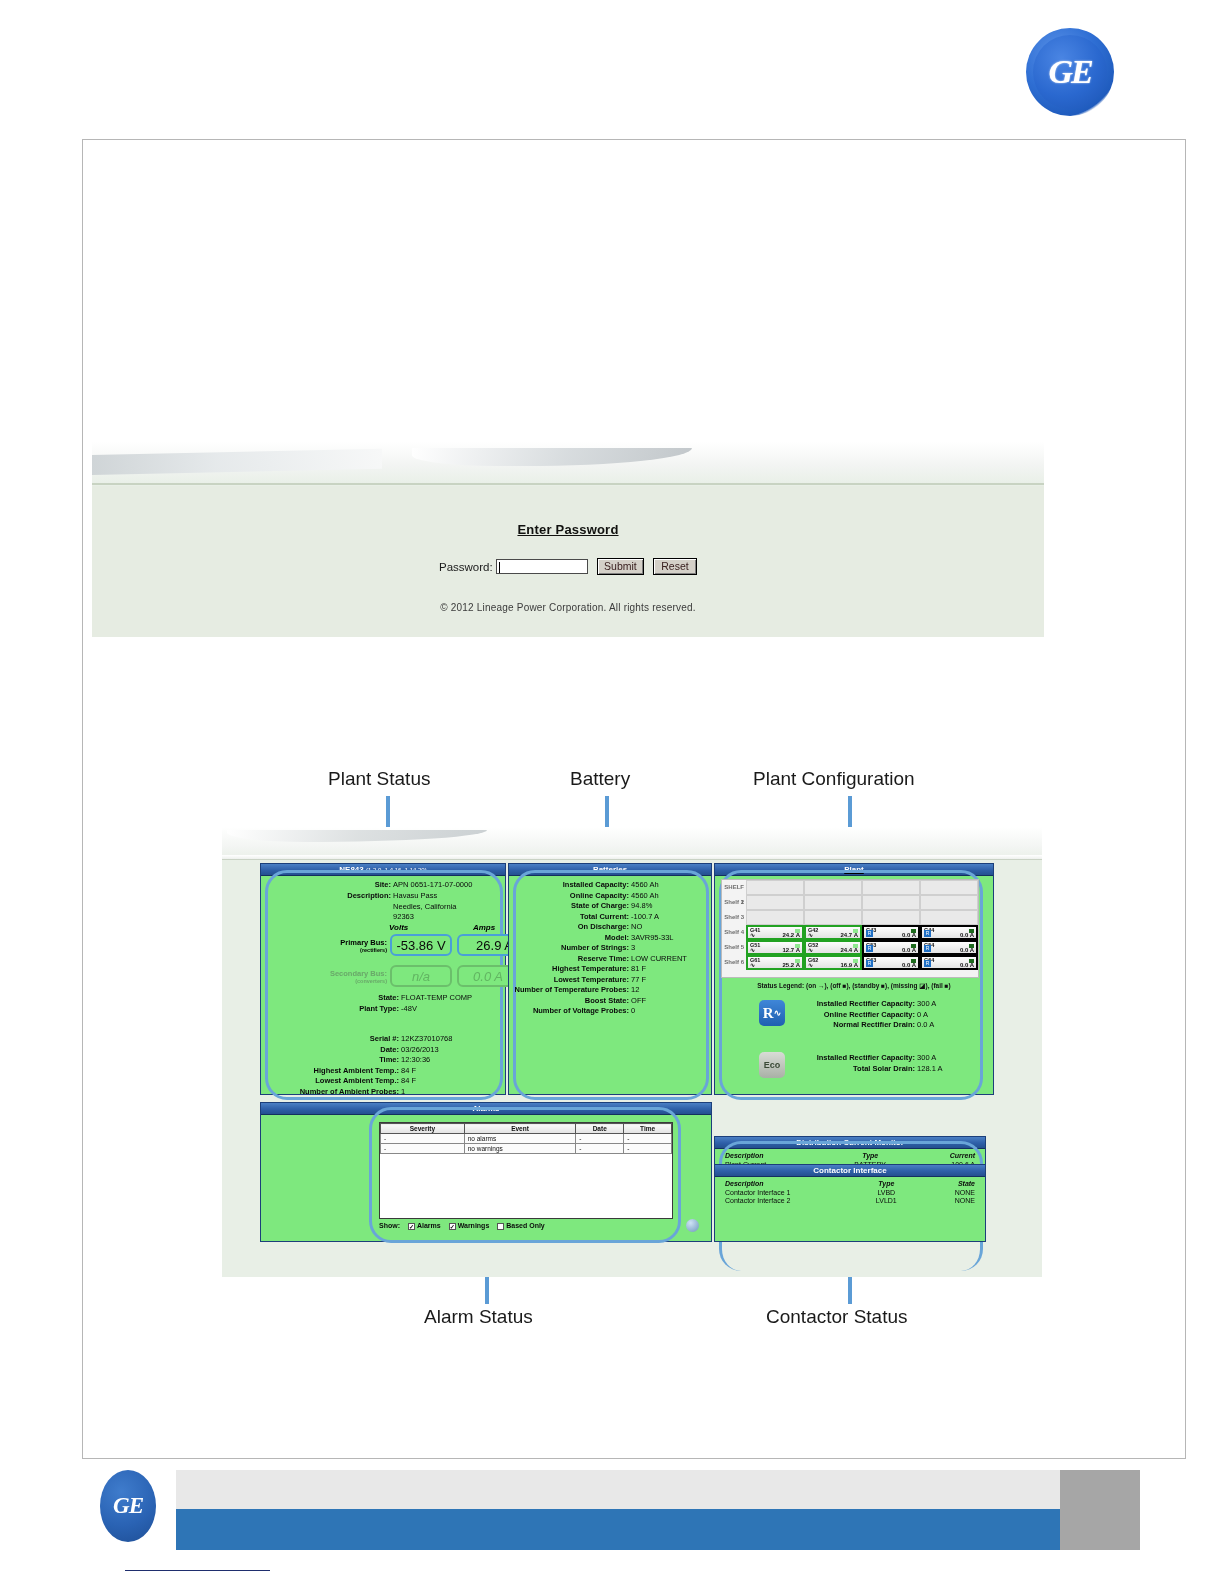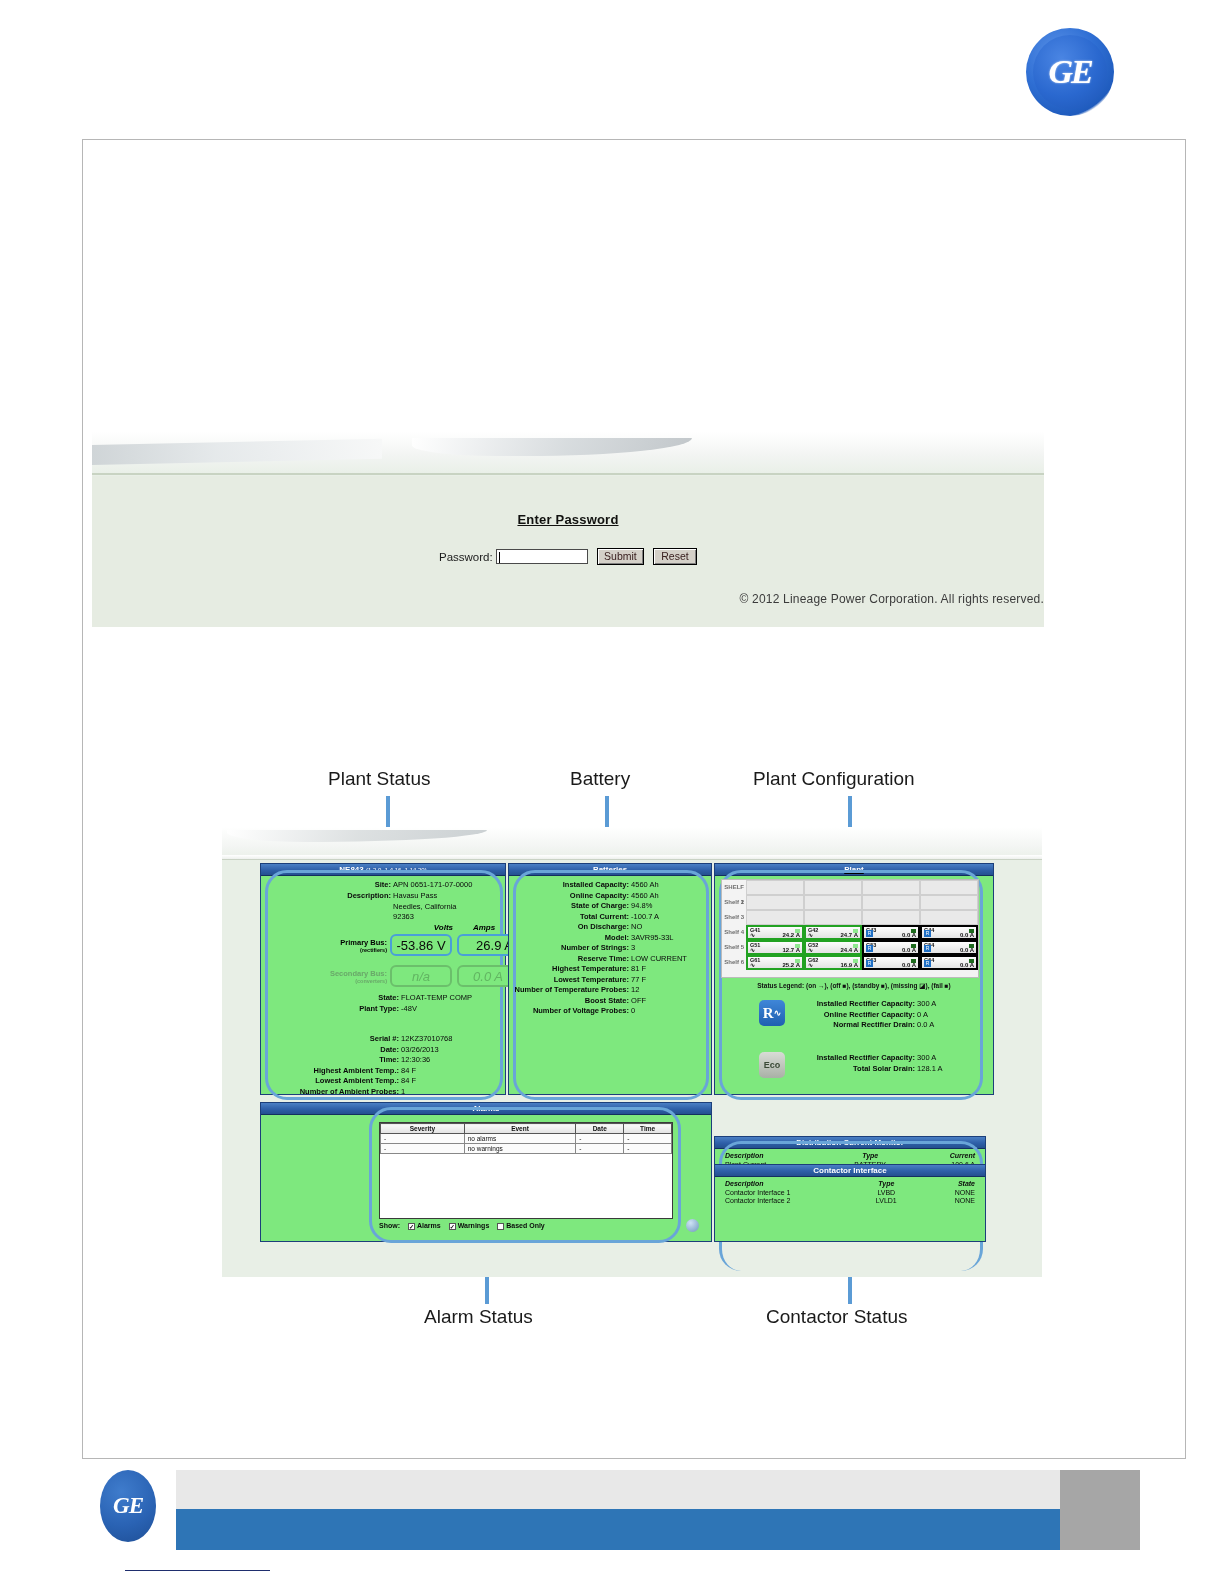--- a/index.html
+++ b/index.html
@@ -26,21 +26,21 @@
     text-shadow:0 0 2px rgba(255,255,255,.8);
   }
 
   
   .page-frame{
     position:absolute; left:82px; top:139px; width:1104px; height:1320px;
     border:1px solid #b6b6b6; background:#fff;
   }
 
   
-  .login-shot{ position:absolute; left:92px; top:432px; width:952px; height:195px; }
+  .login-shot{ position:absolute; left:92px; top:442px; width:952px; height:195px; }
   .login-banner{
     position:absolute; left:0; top:0; width:952px; height:44px;
     background:linear-gradient(180deg,#ffffff 0%,#f2f4f2 55%,#e8efe6 100%);
     overflow:hidden;
   }
   .login-banner .swoosh1{
     position:absolute; left:-10px; top:10px; width:300px; height:20px;
     background:linear-gradient(100deg, #c9cfd2 0%, #e4e8ea 45%, #f7f8f8 100%);
     transform:skewY(-1.2deg); opacity:.9;
   }
@@ -70,21 +70,21 @@
   .pw-input .caret{
     position:absolute; left:2px; top:2px; width:1px; height:11px; background:#000;
   }
   .btn-3d{
     display:inline-block; vertical-align:middle; margin-left:6px;
     min-width:44px; height:17px; line-height:15px; padding:0 6px;
     font-size:10.5px; color:#3a2020; text-align:center;
     background:#d4d0c8; border:1px solid #000;
     box-shadow: inset 1px 1px 0 #fff, inset -1px -1px 0 #808080;
   }
-  .login-copy{ margin-top:27px; font-size:12px; color:#3b3b3b; letter-spacing:.2px;text-align:right;}
+  .login-copy{ margin-top:27px; font-size:10px; color:#3b3b3b; letter-spacing:.2px;}
 
   
   .annot{
     position:absolute; font-family:"Liberation Sans", sans-serif;
     font-size:19px; color:#1a1a1a; white-space:nowrap;
   }
   .conn{ position:absolute; background:#5b9bd5; width:4px; }
 
   
   .dash{
@@ -264,21 +264,21 @@
       </div>
       <div class="kv" style="position:absolute; left:0; top:15px; width:100%;">
         <span class="k" style="width:130px; vertical-align:top;padding-left:29px;">Description:</span>
         <span class="v" style="vertical-align:top;">
           <span>Havasu Pass</span><br>
           <span>Needles, California</span><br>
           <span>92363</span>
         </span>
       </div>
 
-      <div style="position:absolute; left:128px; top:47px; width:64px; text-align:right; font-size:8px; font-weight:bold; font-style:italic;">Volts</div>
+      <div style="position:absolute; left:128px; top:47px; width:64px; text-align:left; font-size:8px; font-weight:bold; font-style:italic;">Volts</div>
       <div style="position:absolute; left:194px; top:47px; width:58px; text-align:center; font-size:8px; font-weight:bold; font-style:italic;">Amps</div>
 
       <div style="position:absolute; left:46px; top:62px; width:80px; text-align:right; font-size:7.5px; font-weight:bold;">Primary Bus:</div>
       <div style="position:absolute; left:46px; top:71px; width:80px; text-align:right; font-size:5.5px; font-weight:bold;">(rectifiers)</div>
       <div class="meterbox" style="position:absolute; left:129px; top:58px;">-53.86 V</div>
       <div class="meterbox" style="position:absolute; left:196px; top:58px;padding-left:13px;">26.9 A</div>
 
       <div style="position:absolute; left:30px; top:93px; width:96px; text-align:right; font-size:7.5px; font-weight:bold;" class="muted">Secondary Bus:</div>
       <div style="position:absolute; left:30px; top:102px; width:96px; text-align:right; font-size:5.5px; font-weight:bold;" class="muted">(converters)</div>
       <div class="meterbox dim" style="position:absolute; left:129px; top:89px;">n/a</div>

